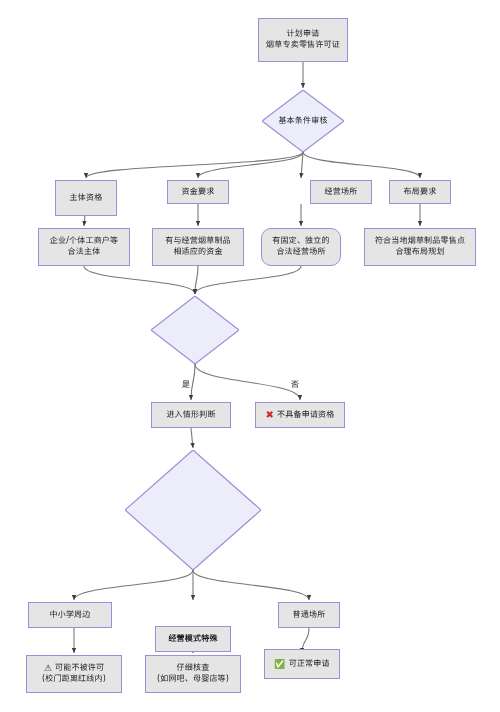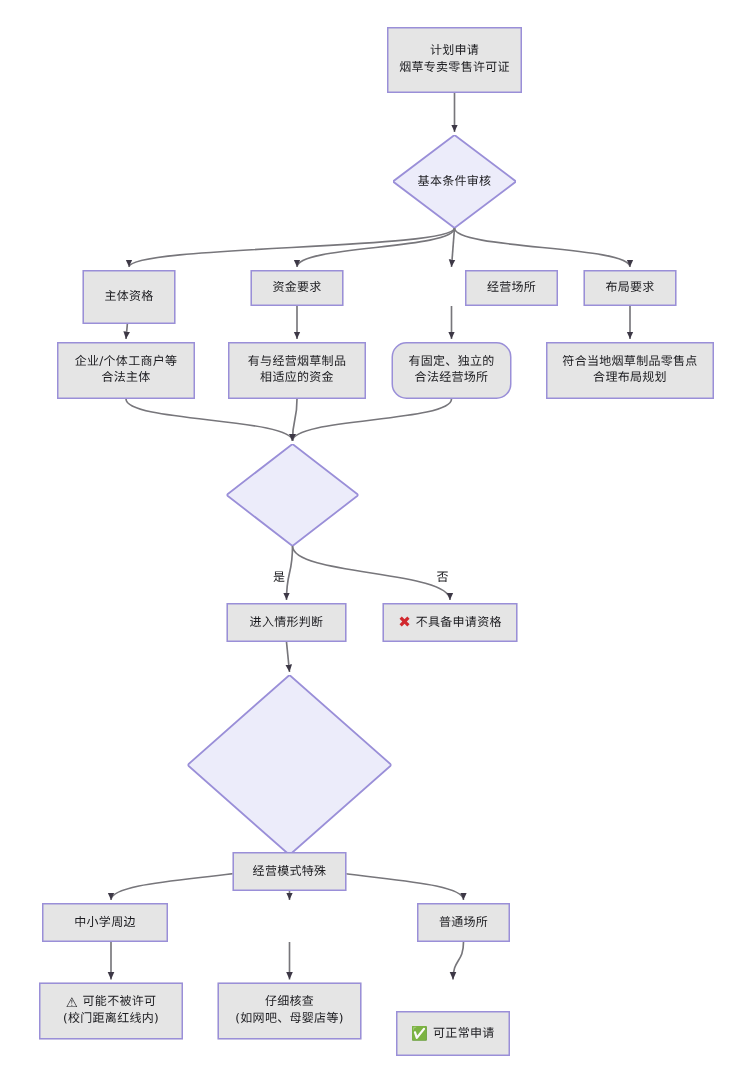--- a/index.html
+++ b/index.html
@@ -173,33 +173,33 @@
         <span class="txt"><span class="row-line"><span class="icon-inline ico-cross">✖</span>不具备申请资格</span></span>
       </div>
       <div class="node diamond" style="left: 125px; top: 450px; width: 136px; height: 120px;">
         <svg class="dshape" viewBox="0 0 100 100" preserveAspectRatio="none">
           <polygon points="50,0 100,50 50,100 0,50" fill="#ececfa" stroke="#9a8fd8" stroke-width="1.2" vector-effect="non-scaling-stroke"></polygon>
         </svg>
       </div>
       <div class="node" style="left: 28px; top: 602px; width: 84px; height: 26px;">
         <span class="txt"><span class="row-line">中小学周边</span></span>
       </div>
-      <div class="node" style="left: 155px; top: 568px; width: 76px; height: 26px;">
+      <div class="node" style="left: 155px; top: 626px; width: 76px; height: 26px; font-weight: bold;">
         <span class="txt"><span class="row-line">经营模式特殊</span></span>
       </div>
       <div class="node" style="left: 278px; top: 602px; width: 62px; height: 26px;">
         <span class="txt"><span class="row-line">普通场所</span></span>
       </div>
       <div class="node" style="left: 26px; top: 655px; width: 96px; height: 38px;">
         <span class="txt"><span class="row-line"><span class="icon-inline ico-warn">⚠</span>可能不被许可</span><span class="row-line">(校门距离红线内)</span></span>
       </div>
       <div class="node" style="left: 145px; top: 655px; width: 96px; height: 38px;">
         <span class="txt"><span class="row-line">仔细核查</span><span class="row-line">(如网吧、母婴店等)</span></span>
       </div>
-      <div class="node" style="left: 264px; top: 674px; width: 76px; height: 30px;">
+      <div class="node" style="left: 264px; top: 649px; width: 76px; height: 30px;">
         <span class="txt"><span class="row-line"><span class="icon-inline ico-check">✅</span>可正常申请</span></span>
       </div>
     </div>
   <div id="label-layer">
       <div class="edge-label" style="left: 182px; top: 378px;">是</div>
       <div class="edge-label" style="left: 291px; top: 378px;">否</div>
     </div>
 
 </div>
 

